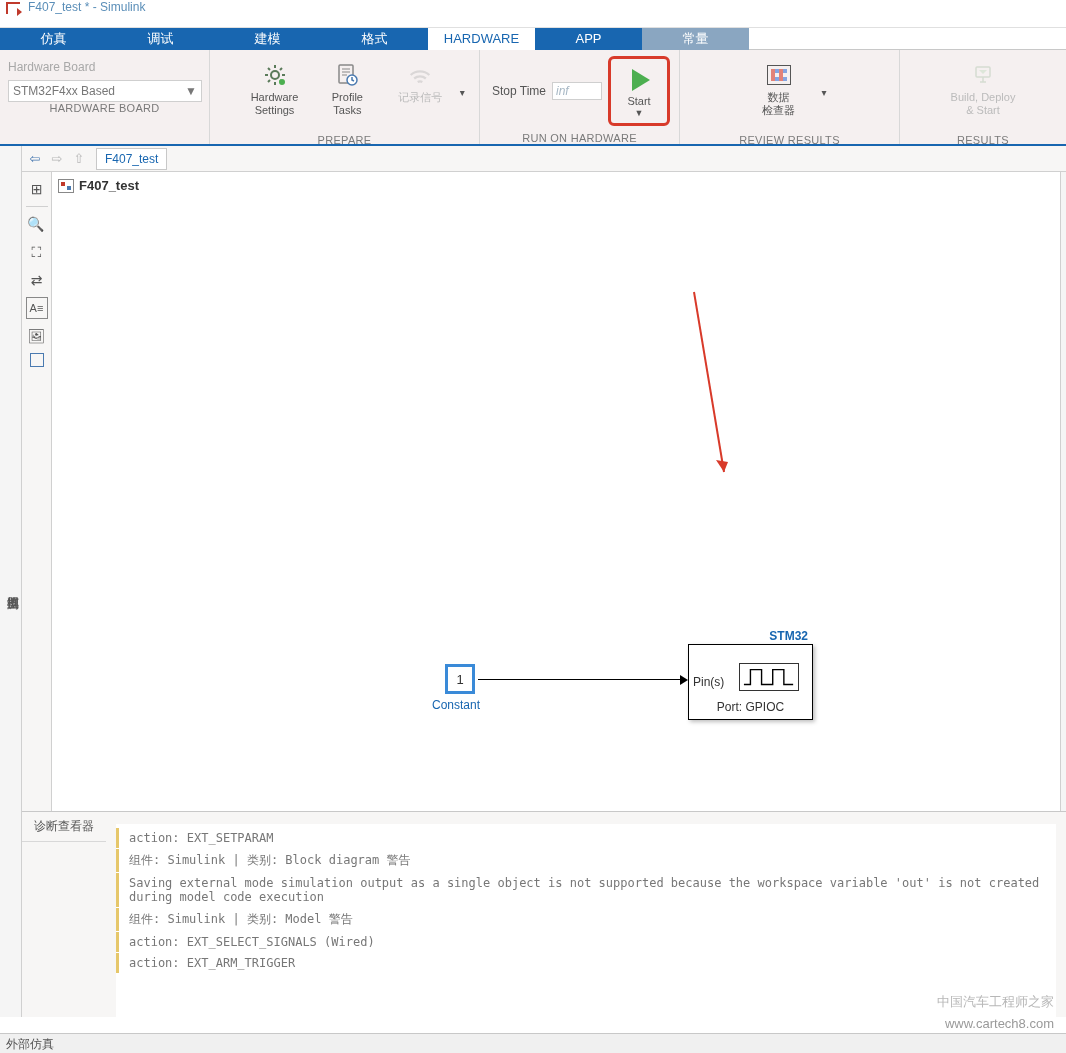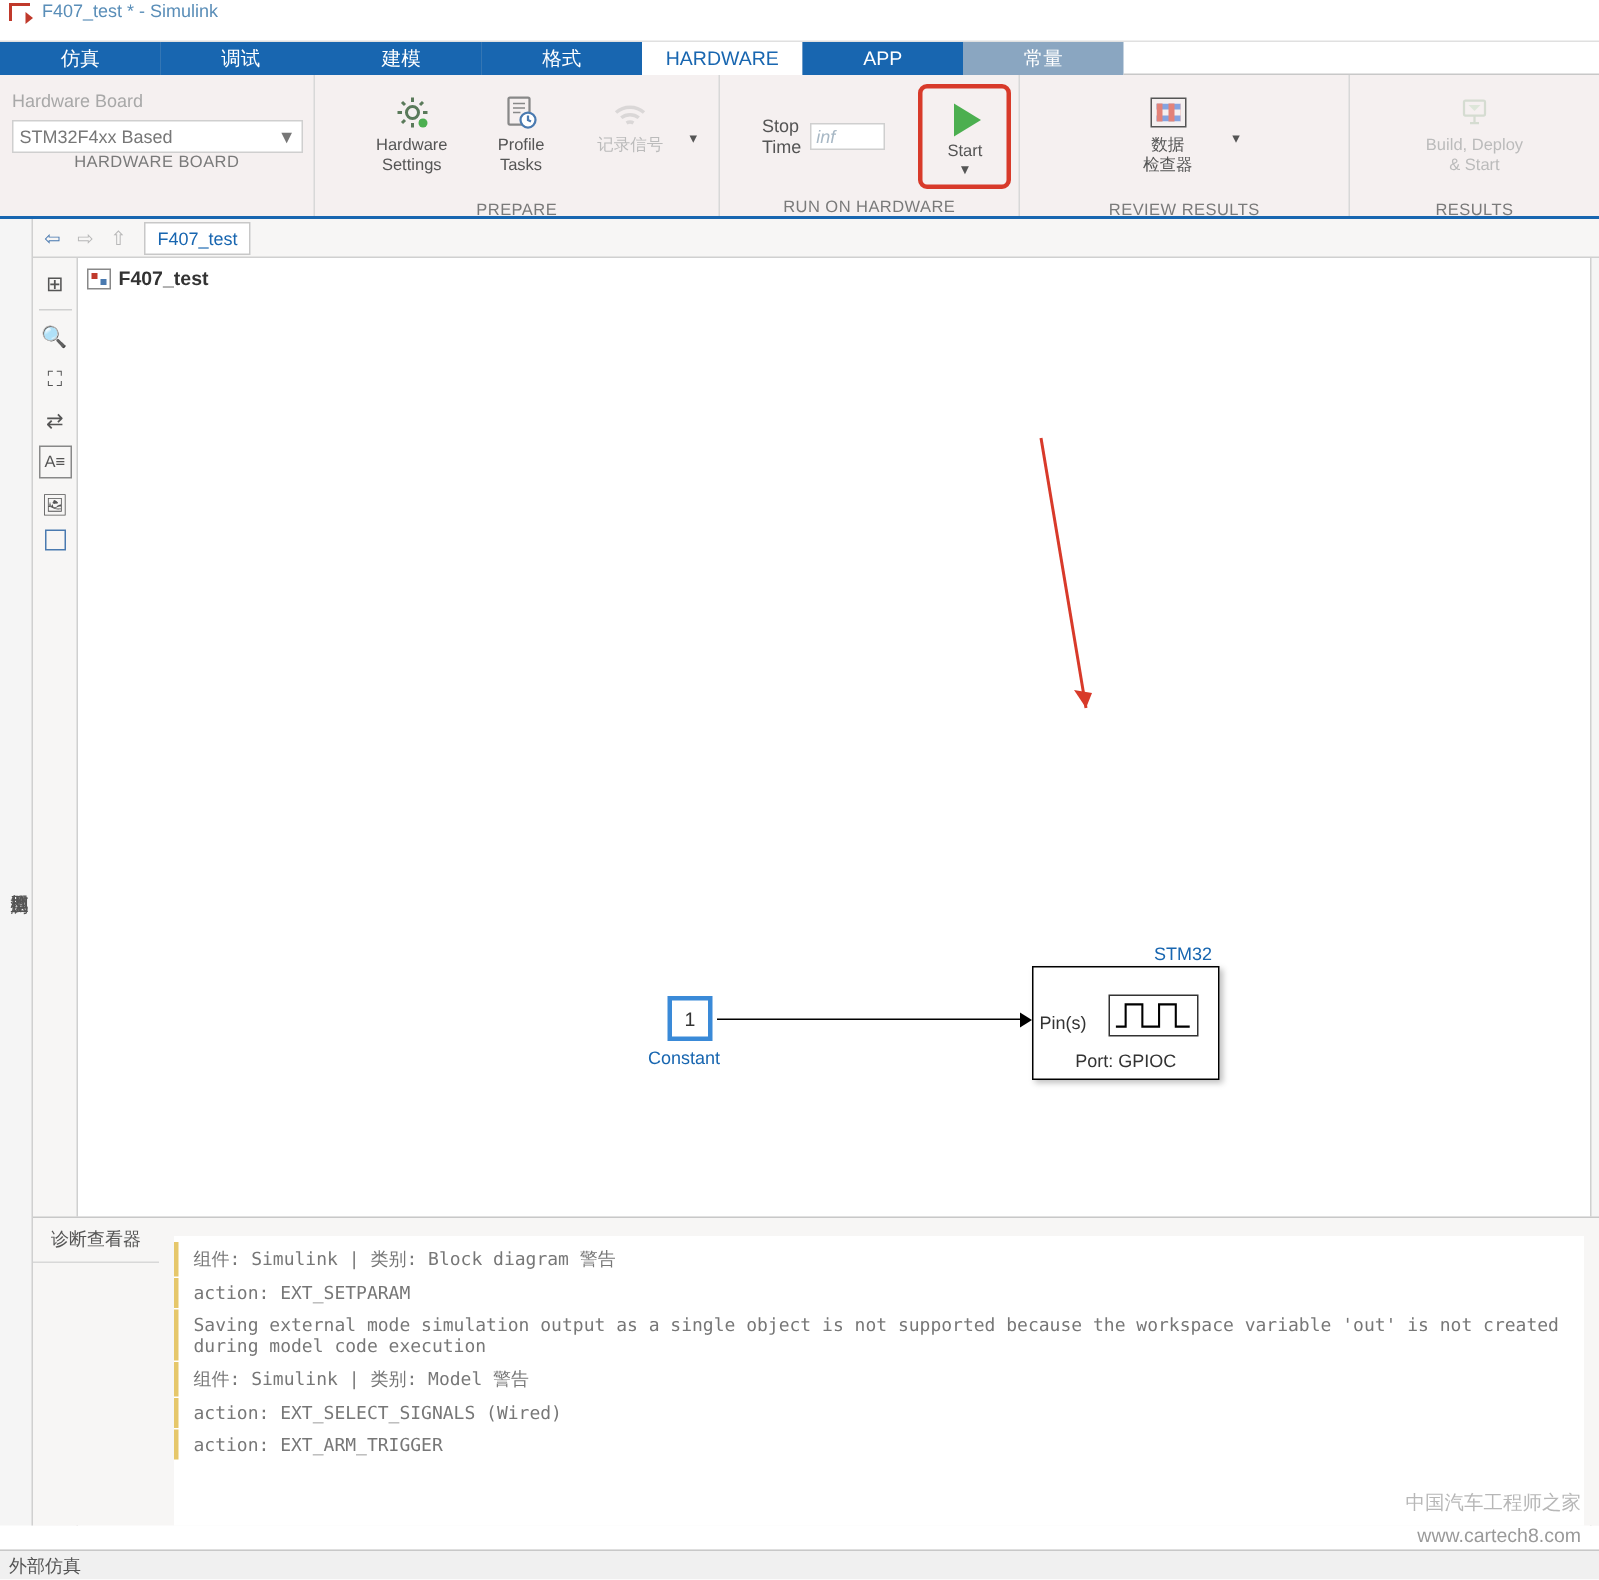--- a/index.html
+++ b/index.html
@@ -18,21 +18,21 @@
 .rsection-label{height:18px;text-align:center;font-size:11px;color:#7a7a7a;letter-spacing:.3px;padding:0 6px}
 .hwboard{width:210px;padding:10px 8px 0}
 .hwboard-label{color:#a8a8a8;font-size:12px;margin-bottom:6px}
 .hwboard-select{width:194px;height:22px;border:1px solid #cfcfcf;background:#fff;display:flex;align-items:center;padding:0 4px;color:#777;justify-content:space-between;font-size:12px}
 .rbtn{display:flex;flex-direction:column;align-items:center;justify-content:flex-start;width:70px;height:72px;padding-top:4px;cursor:pointer;border:1px solid transparent;border-radius:2px}
 .rbtn-icon{width:28px;height:28px;display:flex;align-items:center;justify-content:center;font-size:20px}
 .rbtn-text{font-size:11px;text-align:center;line-height:13px;margin-top:2px;color:#555}
 .rbtn.disabled .rbtn-text{color:#bbb}
 .rbtn.disabled .rbtn-icon{opacity:.35}
 .dropdown-arrow{width:14px;font-size:10px;color:#555;display:flex;align-items:center;height:72px;cursor:pointer}
-.stoptime{display:flex;align-items:center;height:24px;margin:4px 22px}
+.stoptime{display:flex;align-items:center;height:24px;margin:4px 6px}
 .stoptime-label{font-size:12px;color:#555;margin-right:6px}
 .stoptime-input{width:50px;height:18px;border:1px solid #cfcfcf;padding:0 3px;color:#a8b8c5;font-style:italic;font-size:12px}
 .start-box{border:3px solid #d83a2a;border-radius:6px;padding:1px}
 .play-triangle{width:0;height:0;border-left:18px solid #4caf50;border-top:11px solid transparent;border-bottom:11px solid transparent;margin:2px 0 0 4px}
 .mkr-chart{width:24px;height:20px;border:1px solid #555;position:relative}
 .mkr-chart::before{content:"";position:absolute;left:3px;top:3px;right:3px;bottom:3px;background:linear-gradient(90deg,#d83a2a 50%,transparent 50%),linear-gradient(#3a72d8 50%,transparent 50%);background-size:8px 2px,2px 8px;opacity:.6}
 .mkr-logic{width:26px;height:20px;border:1px solid #d83a2a;position:relative;display:flex}
 .mkr-logic::before{content:"";position:absolute;width:3px;height:14px;background:#3a72d8;left:4px;top:3px;box-shadow:6px 0 #d83a2a,12px 0 #5ac15a}
 .workspace{position:absolute;top:146px;bottom:36px;left:0;right:0;display:flex}
 .leftstrip{width:22px;background:#f5f5f5;border-right:1px solid #d0d0d0;writing-mode:vertical-rl;text-align:center;padding-top:10px;font-size:12px;color:#555}
@@ -47,21 +47,21 @@
 .canvas{flex:1;background:#fff;position:relative;overflow:hidden}
 .model-title{position:absolute;left:6px;top:6px;display:flex;align-items:center;font-size:13px;font-weight:700;color:#333}
 .model-title .micon{width:16px;height:14px;border:1px solid #888;margin-right:5px;position:relative;background:#fff}
 .model-title .micon::before{content:"";position:absolute;left:2px;top:2px;width:4px;height:4px;background:#c0392b}
 .model-title .micon::after{content:"";position:absolute;right:2px;bottom:2px;width:4px;height:4px;background:#4a7ab0}
 .block-const{position:absolute;left:393px;top:492px;width:30px;height:30px;border:3px solid #3a8ad8;background:#fff;display:flex;align-items:center;justify-content:center;font-size:13px}
 .block-const-label{position:absolute;left:380px;top:526px;color:#1866b0;font-size:12px}
 .wire{position:absolute;left:426px;top:507px;width:206px;height:1px;background:#000}
 .wire-arrow{position:absolute;left:628px;top:503px;width:0;height:0;border-left:8px solid #000;border-top:5px solid transparent;border-bottom:5px solid transparent}
 .block-stm{position:absolute;left:636px;top:472px;width:125px;height:76px;border:1px solid #000;background:#fff;box-shadow:2px 2px 4px rgba(0,0,0,.25)}
-.block-stm-title{position:absolute;right:4px;top:-16px;color:#1866b0;font-size:12px;font-weight:400}
+.block-stm-title{position:absolute;right:4px;top:-16px;color:#1866b0;font-size:12px;font-weight:700}
 .block-stm-pins{position:absolute;left:4px;top:30px;font-size:12px}
 .block-stm-port{position:absolute;left:0;right:0;bottom:5px;text-align:center;font-size:12px}
 .sq-wave{position:absolute;left:50px;top:18px;width:60px;height:28px;border:1px solid #333}
 .sq-wave svg{width:100%;height:100%}
 .red-arrow{position:absolute;left:632px;top:120px;pointer-events:none}
 .red-arrow svg{overflow:visible}
 .diag-panel{position:absolute;bottom:0;left:22px;right:0;height:206px;background:#f7f6f5;border-top:1px solid #c8c8c8;display:flex;flex-direction:row}
 .diag-header{height:30px;display:flex;align-items:center;padding:0 12px;border-bottom:1px solid #d8d8d8;color:#555;font-size:12px}
 .diag-body{flex:1;background:#fff;margin:12px 10px 0;overflow:auto;font-size:12px;color:#666;padding:4px 0}
 .diag-line{padding:3px 10px;border-left:3px solid #e6c76a;margin-bottom:1px;font-family:Consolas,monospace;font-size:12px;color:#777}
@@ -247,22 +247,22 @@
             </svg>
         </div>
       </div>
       <div class="rightstrip"></div>
     </div>
   </div>
 
   <div class="diag-panel">
     <div class="diag-header">诊断查看器</div>
     <div class="diag-body">
+      <div class="diag-line">action: EXT_SETPARAM</div>
       <div class="diag-line">组件: Simulink | 类别: Block diagram 警告</div>
-      <div class="diag-line">action: EXT_SETPARAM</div>
       <div class="diag-line">Saving external mode simulation output as a single object is not supported because the workspace variable 'out'  is not created during model code execution</div>
       <div class="diag-line">组件: Simulink | 类别: Model 警告</div>
       <div class="diag-line">action: EXT_SELECT_SIGNALS (Wired)</div>
       <div class="diag-line">action: EXT_ARM_TRIGGER</div>
     </div>
   </div>
 </div>
 
 <div class="statusbar">
   <span>外部仿真</span>

